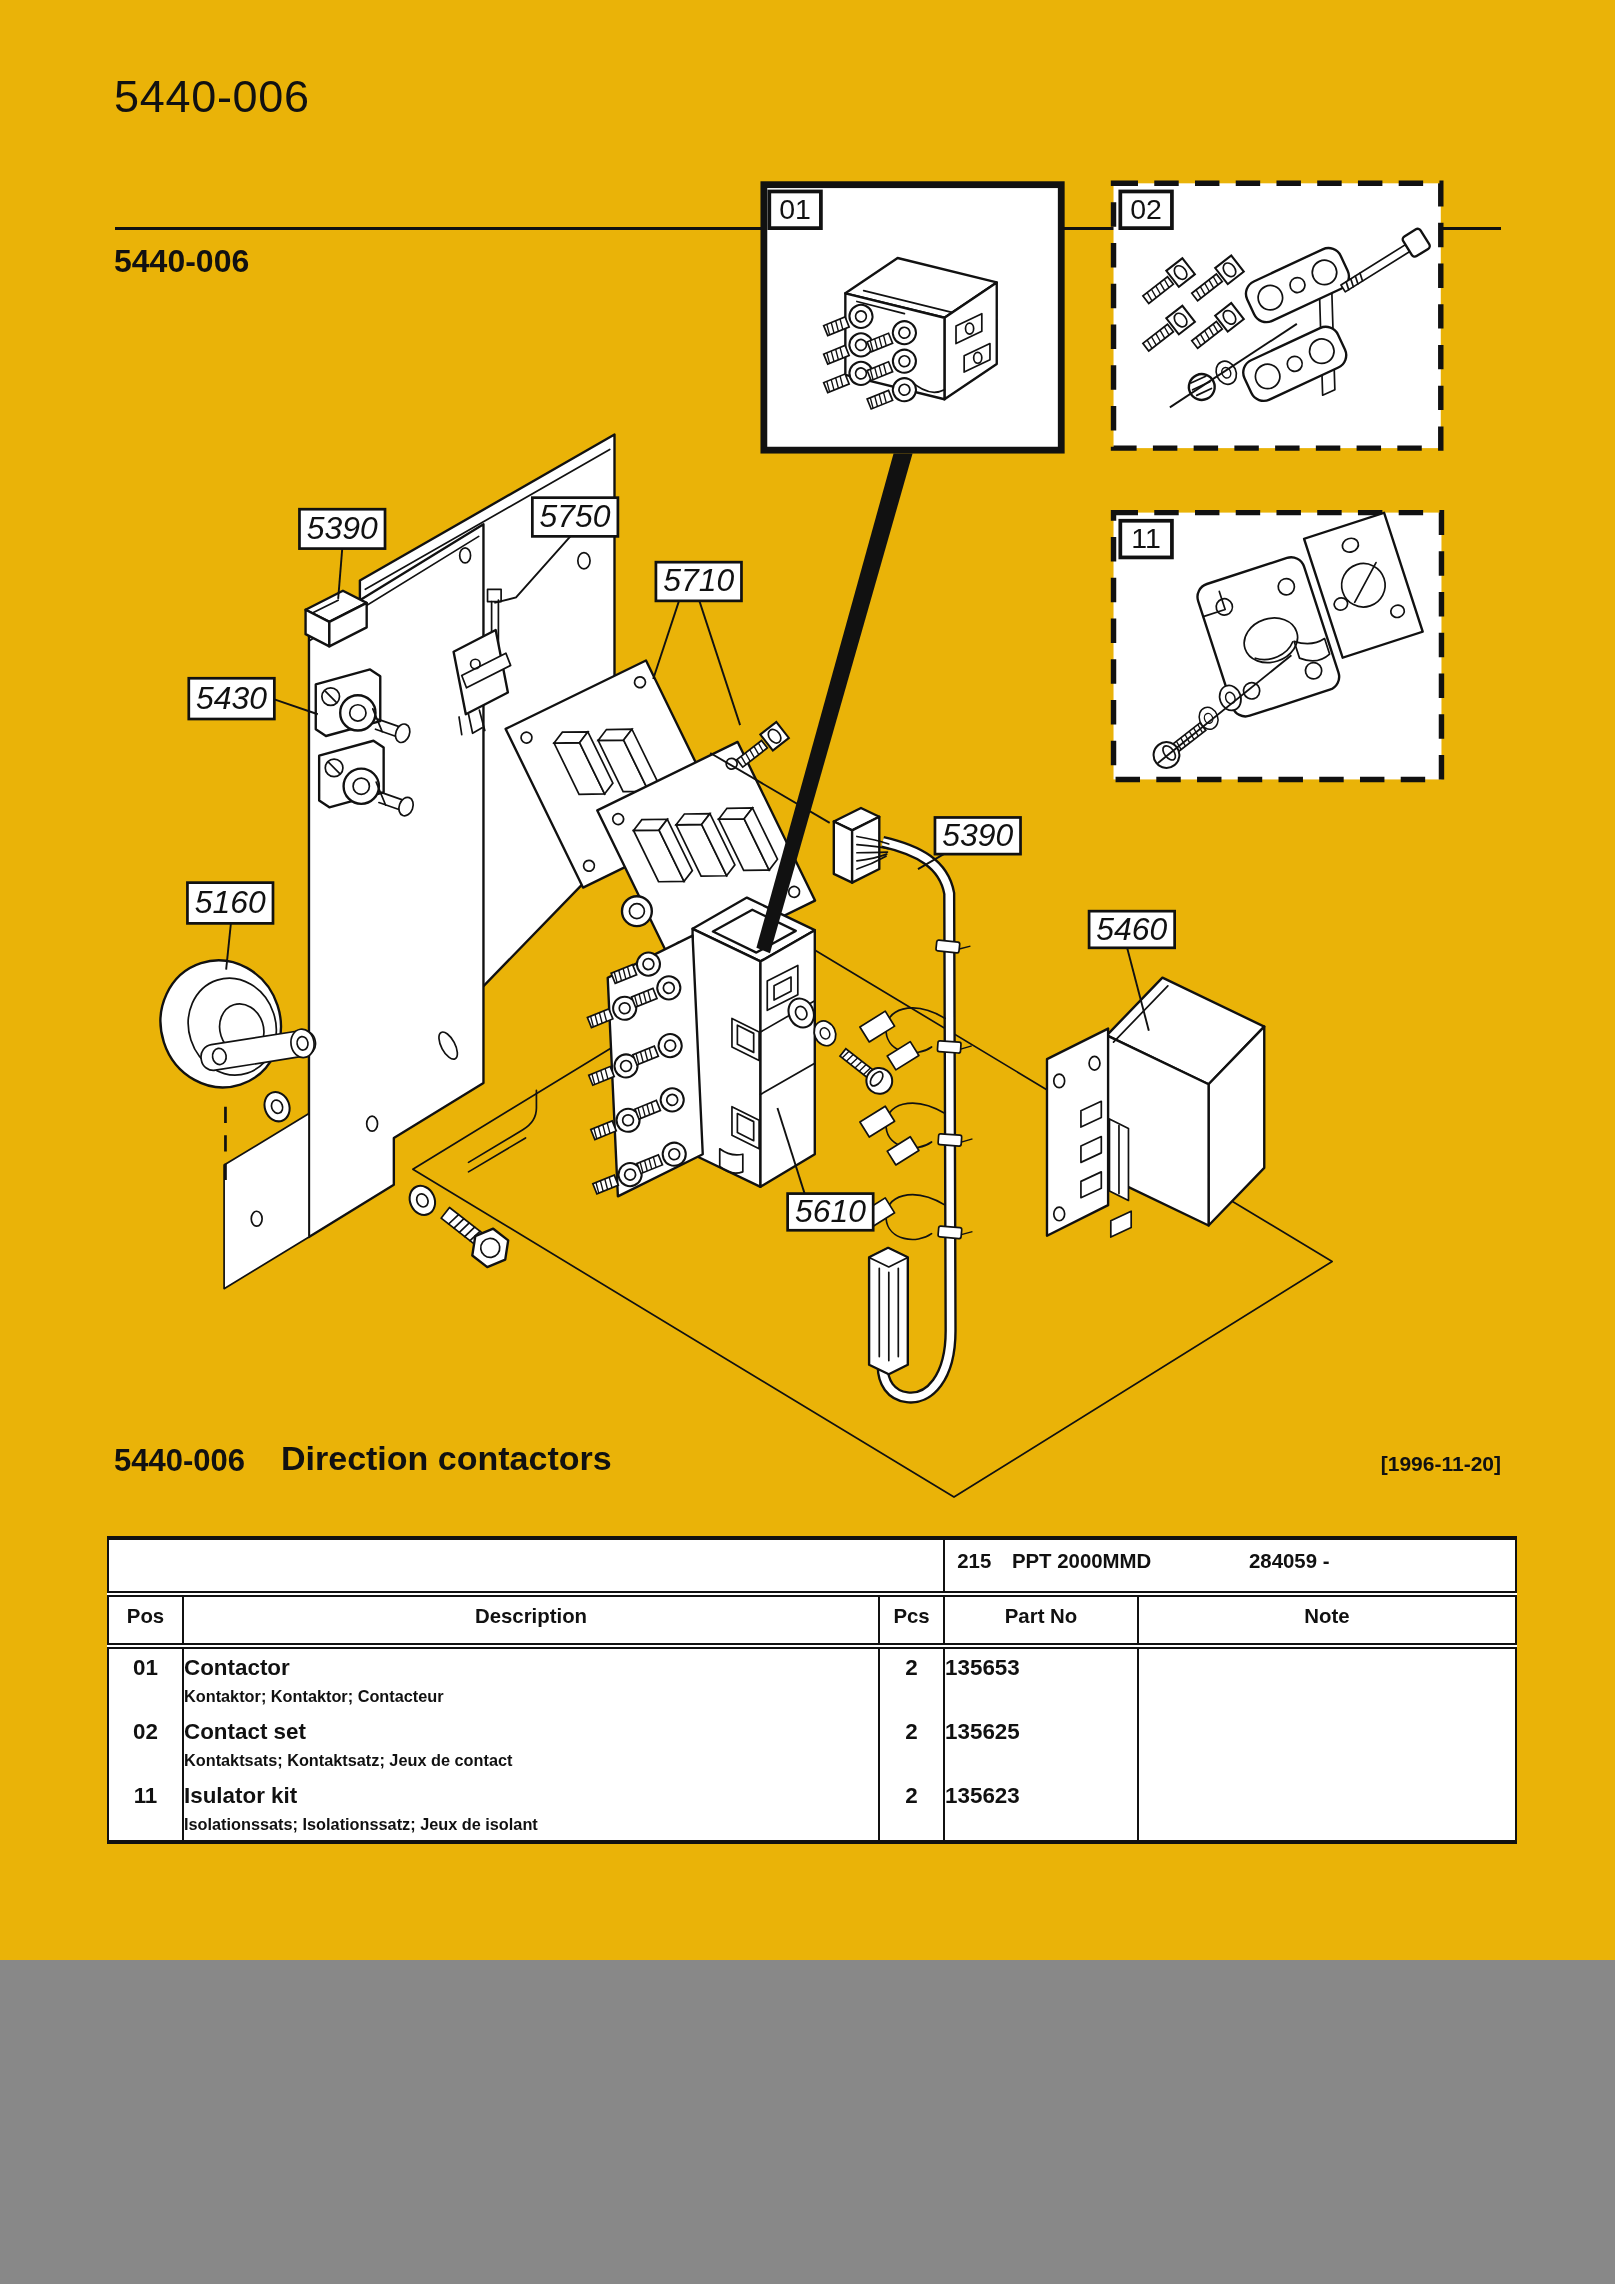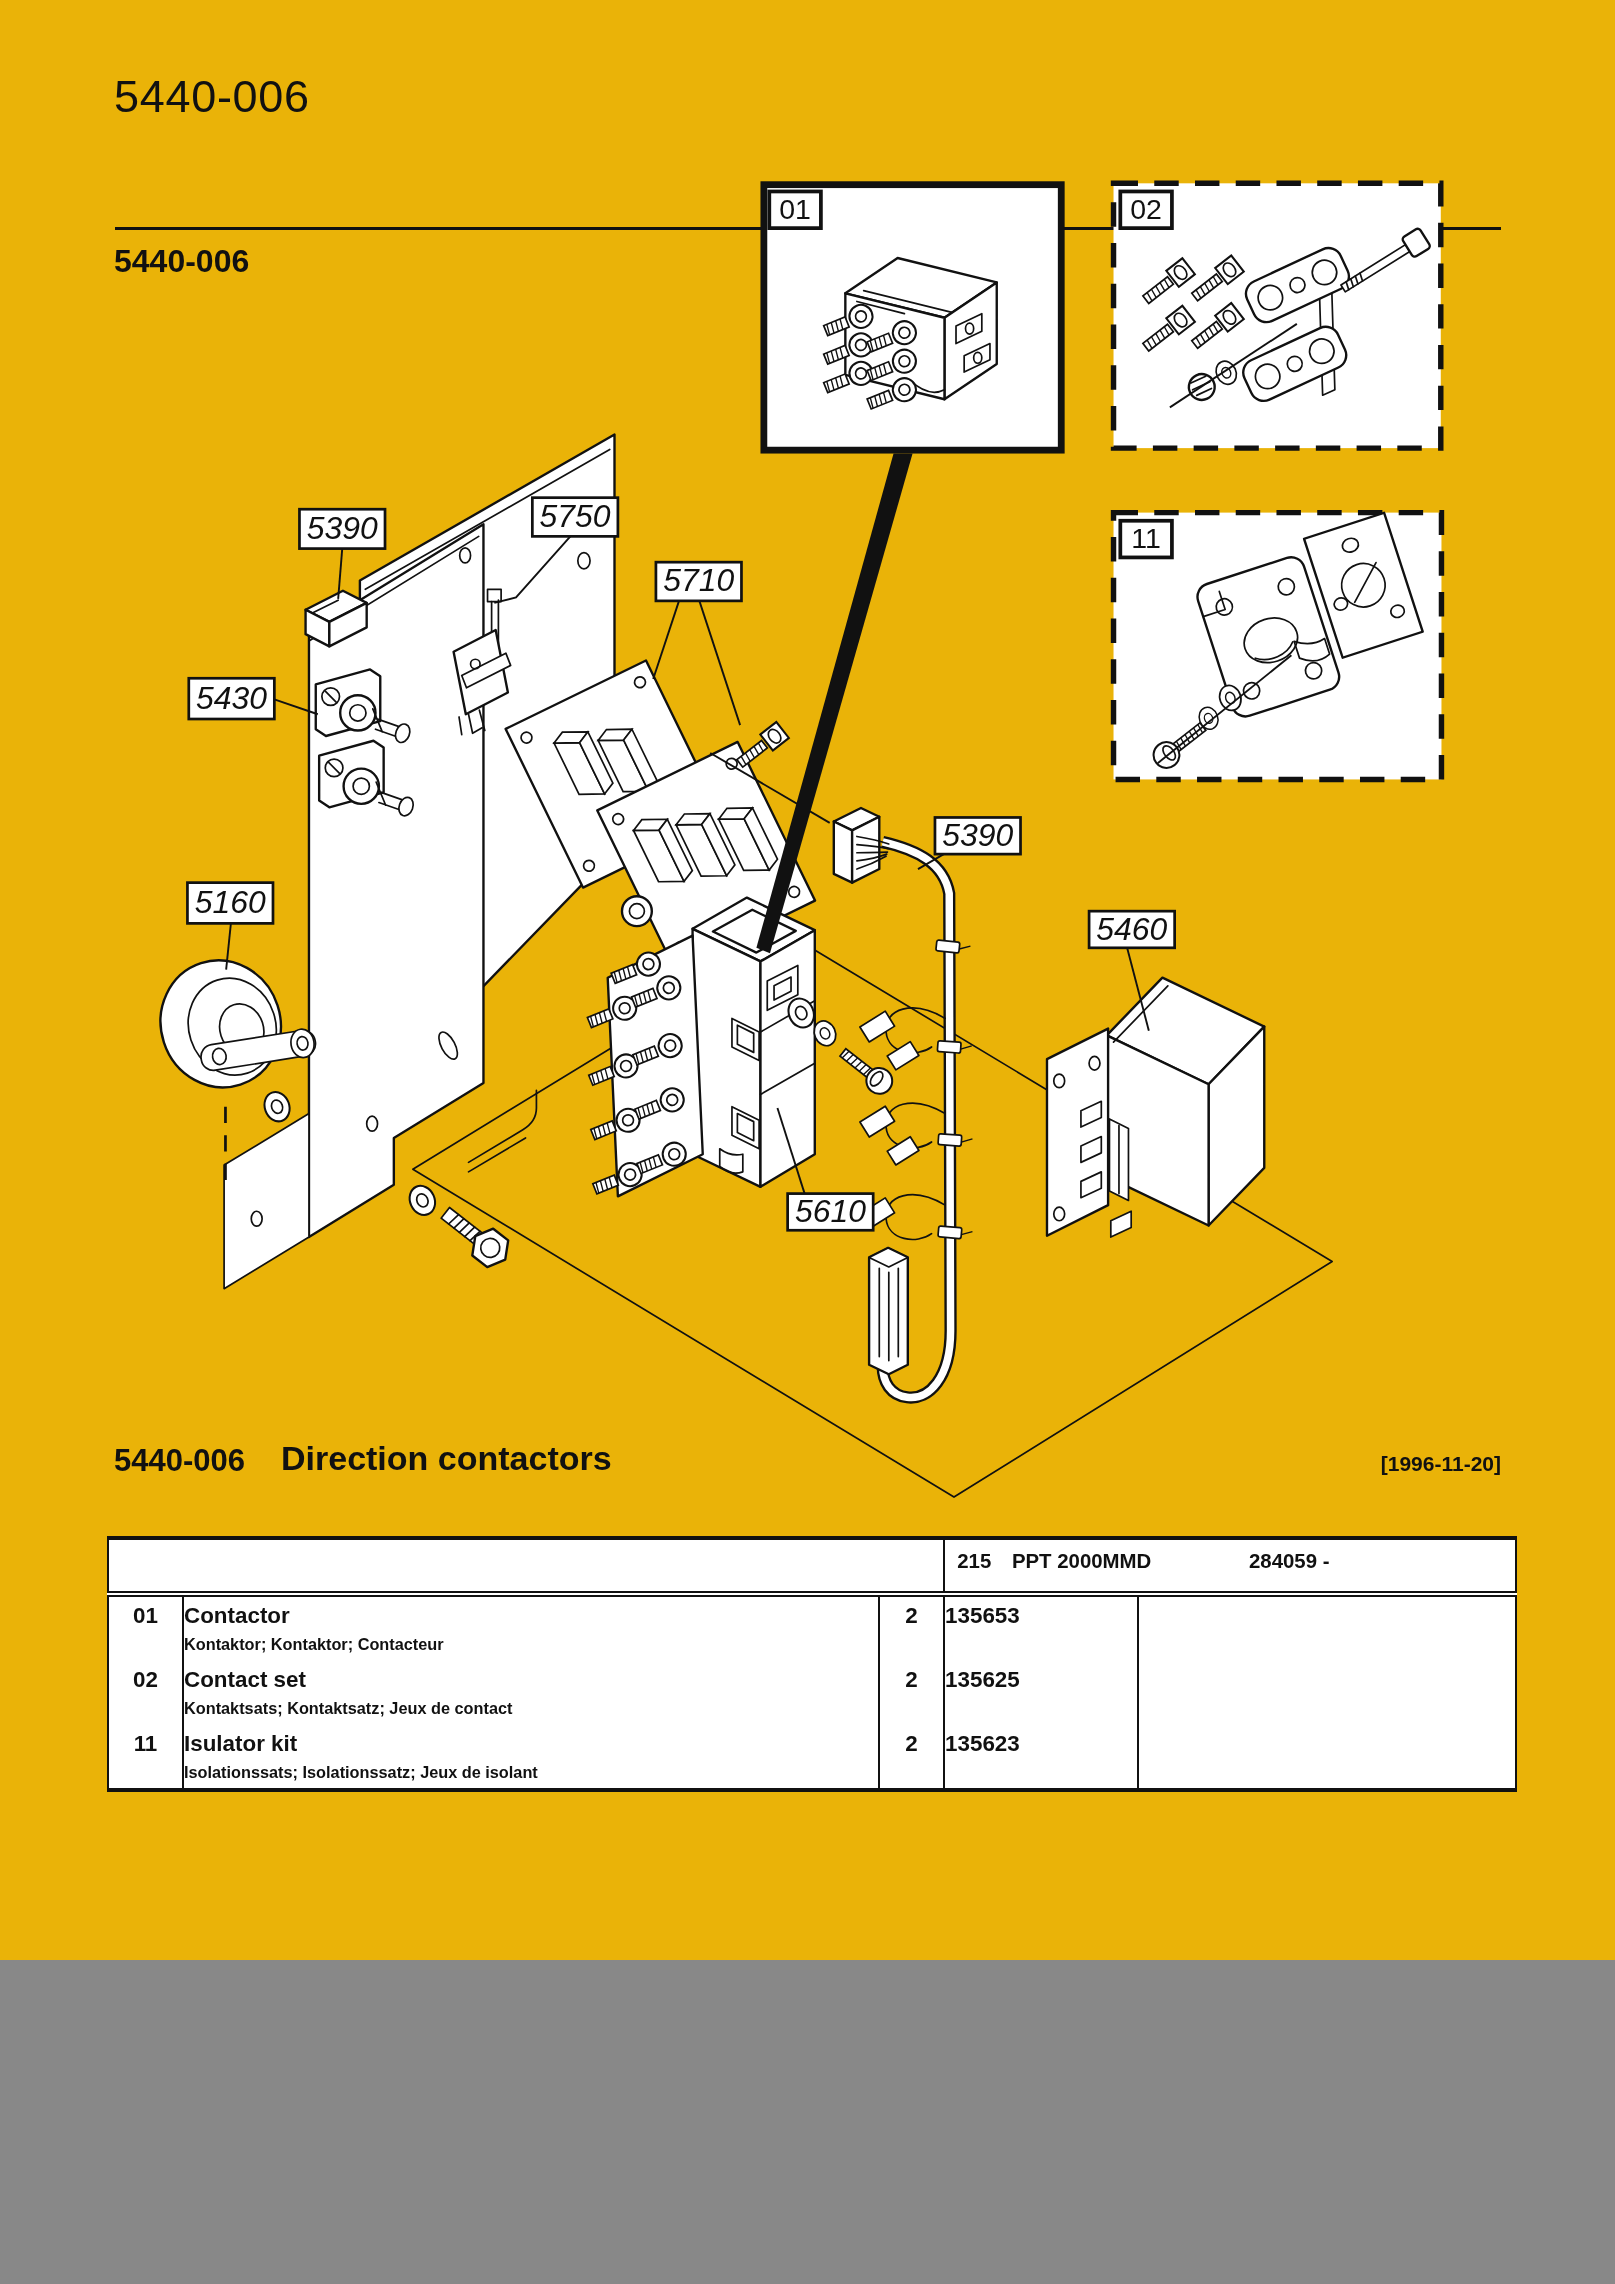--- a/index.html
+++ b/index.html
@@ -440,20 +440,27 @@
       </colgroup>
       <tbody>
           <tr class="model">
         <td colspan="3"></td>
         <td colspan="2" class="right">
           <span class="m-no">215</span>
           <span class="m-name">PPT 2000MMD</span>
           <span class="m-serial">284059 -</span>
         </td>
       </tr>
+      <tr class="cols">
+        <th>Pos</th>
+        <th>Description</th>
+        <th>Pcs</th>
+        <th>Part No</th>
+        <th>Note</th>
+      </tr>
       <tr class="item">
         <td class="c">01</td>
         <td class="desc">
           <div>Contactor</div>
           <div class="sub">Kontaktor; Kontaktor; Contacteur</div>
         </td>
         <td class="c">2</td>
         <td class="part">135653</td>
         <td></td>
       </tr>

